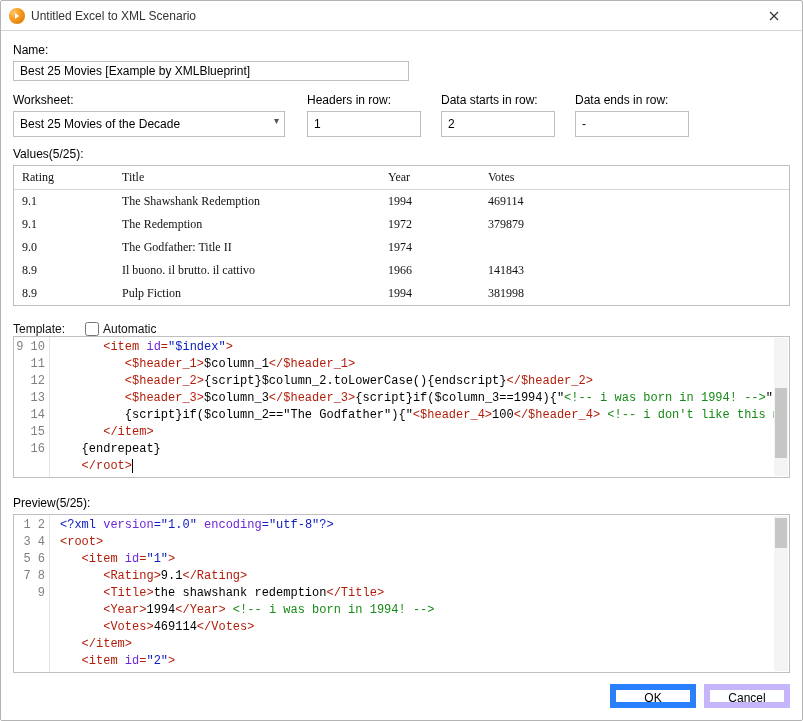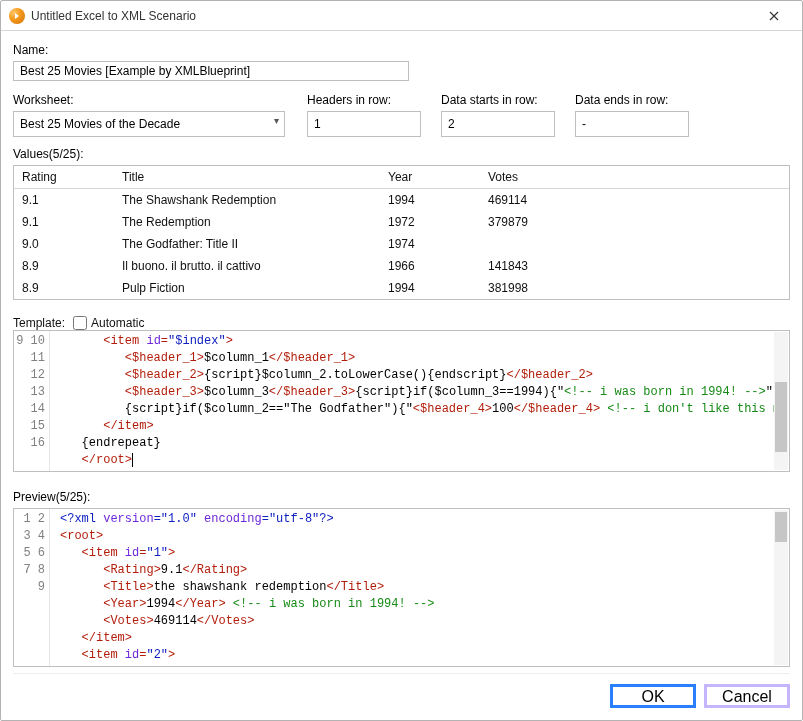--- a/index.html
+++ b/index.html
@@ -16,29 +16,29 @@
   input[type=text], select { height:26px; border:1px solid #bfbfbf; padding:2px 6px; font-family:inherit; font-size:12px; background:#fff; }
   select { appearance:none; padding-right:18px; background:#fff; }
   .select-wrap{position:relative; display:inline-block;}
   .select-wrap .caret{position:absolute; right:6px; top:4px; font-size:10px; color:#555; pointer-events:none;}
 
   .row-fields { display:flex; gap:14px; margin-top:4px; }
   .col { display:flex; flex-direction:column; }
 
   .values-header { margin-top:10px; }
   .table { border:1px solid #bfbfbf; width:100%; }
-  .thead, .tr { display:flex; }
+  .thead, .tr { display:flex;font-family:Liberation Serif, serif; }
   .thead { background:#fff; border-bottom:1px solid #d6d6d6; }
   .th, .td { padding:4px 8px; }
   .c-rating { width:100px; }
   .c-title  { width:266px; }
   .c-year   { width:100px; }
   .c-votes  { flex:1; }
 
-  .section-label { margin-top:16px; display:flex; gap:8px; }
+  .section-label { margin-top:16px; display:flex; gap:20px; }
   .chk { display:flex; align-items:center; gap:4px; }
   .chk input{ width:14px; height:14px; margin:0; }
 
   .code-box { border:1px solid #bfbfbf; position:relative; }
   .gutter { position:absolute; left:0; top:0; bottom:0; width:36px; border-right:1px solid #e6e6e6; background:#fff; color:#808080; font-family:Consolas,"Courier New",monospace; font-size:12px; text-align:right; padding:2px 4px 2px 0; line-height:17px; }
   .code-lines { margin-left:36px; padding:2px 8px 2px 10px; font-family:Consolas,"Courier New",monospace; font-size:12px; line-height:17px; white-space:pre; overflow:hidden; }
   .code-lines .ln{height:17px; overflow:hidden;}
   .sb { position:absolute; right:1px; top:1px; bottom:1px; width:14px; background:#f4f4f4; display:flex; align-items:flex-start; justify-content:center; }
   .thumb { width:12px; height:40px; background:#c6c6c6; border-radius:0; margin-top:2px;}
   .drag-handle { height:6px; display:flex; align-items:center; justify-content:flex-start; padding-left:4px; border-top:0; color:#7a7a7a; }
@@ -47,21 +47,21 @@
 
   .tok-tag{color:#b21d0a;} 
   .tok-attr{color:#6d28d9;}
   .tok-val{color:#1020c0;}
   .tok-text{color:#000;}
   .tok-comm{color:#168a16;}
   .tok-pi{color:#1020c0;}
   .caret-line{border-top:2px solid #000; display:inline-block; width:1px; height:14px; vertical-align:middle; background:#000;}
 
   .buttons { padding:10px 12px 12px 0; display:flex; justify-content:flex-end; gap:8px; }
-  .buttons button { width:86px; height:24px; border:3px solid #c4b5fd; background:#fff; font-family:inherit; font-size:16px; }
+  .buttons button { width:86px; height:24px; border:6px solid #c4b5fd; background:#fff; font-family:inherit; font-size:12px; }
   .buttons button.primary{ border-color:#2a7fff; }
   .thin-sb-h{height:12px; background:#f4f4f4; border-top:1px solid #eee;}
 </style>
 </head>
 <body>
 
 <div class="window">
   <div class="titlebar">
     <span class="title-icon">
       <svg width="10" height="10" viewBox="0 0 10 10">

